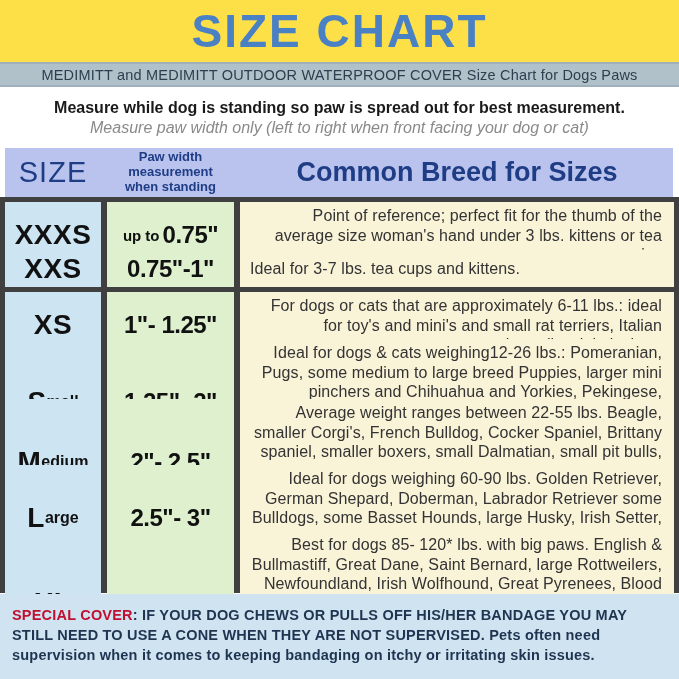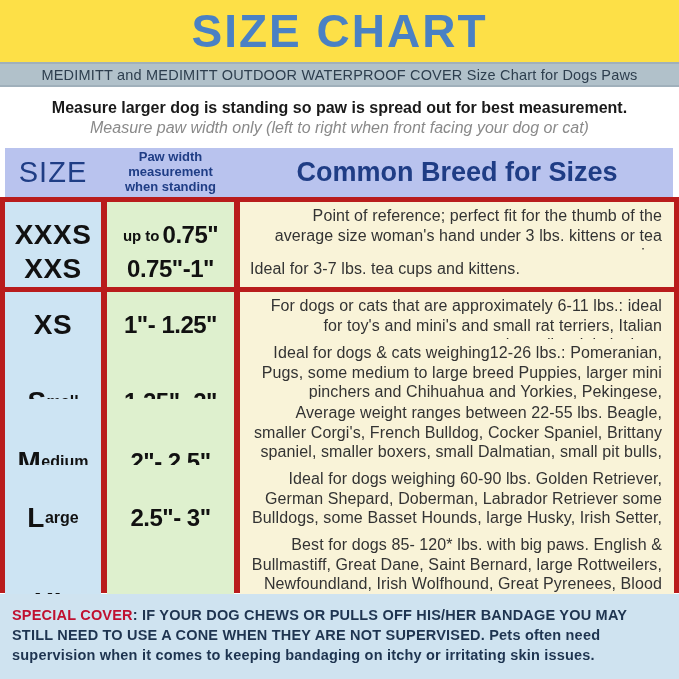--- a/index.html
+++ b/index.html
@@ -39,21 +39,21 @@
     background: #b9c3ee; height: 49px; margin: 0 6px 0 5px; flex: 0 0 auto;
     display: grid; grid-template-columns: 96px 127px 434px; column-gap: 6px;
     align-items: center;
   }
   .hdr-cell { display: flex; align-items: center; justify-content: center; text-align: center; color: #1f3d85; }
   .hdr-size { font-size: 29px; font-weight: 400; letter-spacing: 1px; }
   .hdr-meas { font-size: 13px; font-weight: 700; line-height: 1.15; padding: 0 14px; }
   .hdr-breeds { font-size: 27px; font-weight: 700; }
 
   
-  .size-table { padding: 5px 6px 0 5px; background: #b91c1c; flex: 0 0 auto; }
+  .size-table { padding: 5px 6px 0 5px; background: #404040; flex: 0 0 auto; }
   .t-row {
     display: grid; grid-template-columns: 96px 127px 434px; column-gap: 6px;
     margin-bottom: 5px;
   }
   .cell { display: flex; align-items: center; }
   .cell-size { background: #cde4f3; justify-content: center; color: #111; }
   .cell-meas { background: #def0ce; justify-content: center; color: #111; }
   .cell-desc { background: #f9f3d8; padding: 4px 12px 4px 10px; }
   .size-big  { font-size: 28px; font-weight: 700; letter-spacing: 0.5px; }
   .size-rest { font-size: 16px; font-weight: 700; }
@@ -76,21 +76,21 @@
 
   <div class="top-band">
     <div class="title">SIZE CHART</div>
   </div>
 
   <div class="subtitle-band">
     <div class="subtitle">MEDIMITT and MEDIMITT OUTDOOR WATERPROOF COVER Size Chart for Dogs Paws</div>
   </div>
 
   <div class="instructions">
-    <div class="instr-1">Measure larger dog is standing so paw is spread out for best measurement.</div>
+    <div class="instr-1">Measure while dog is standing so paw is spread out for best measurement.</div>
     <div class="instr-2">Measure paw width only (left to right when front facing your dog or cat)</div>
   </div>
 
   <div class="header-band">
     <div class="hdr-cell hdr-size">SIZE</div>
     <div class="hdr-cell hdr-meas">Paw width measurement when standing</div>
     <div class="hdr-cell hdr-breeds">Common Breed for Sizes</div>
   </div>
 
   <div class="size-table">

